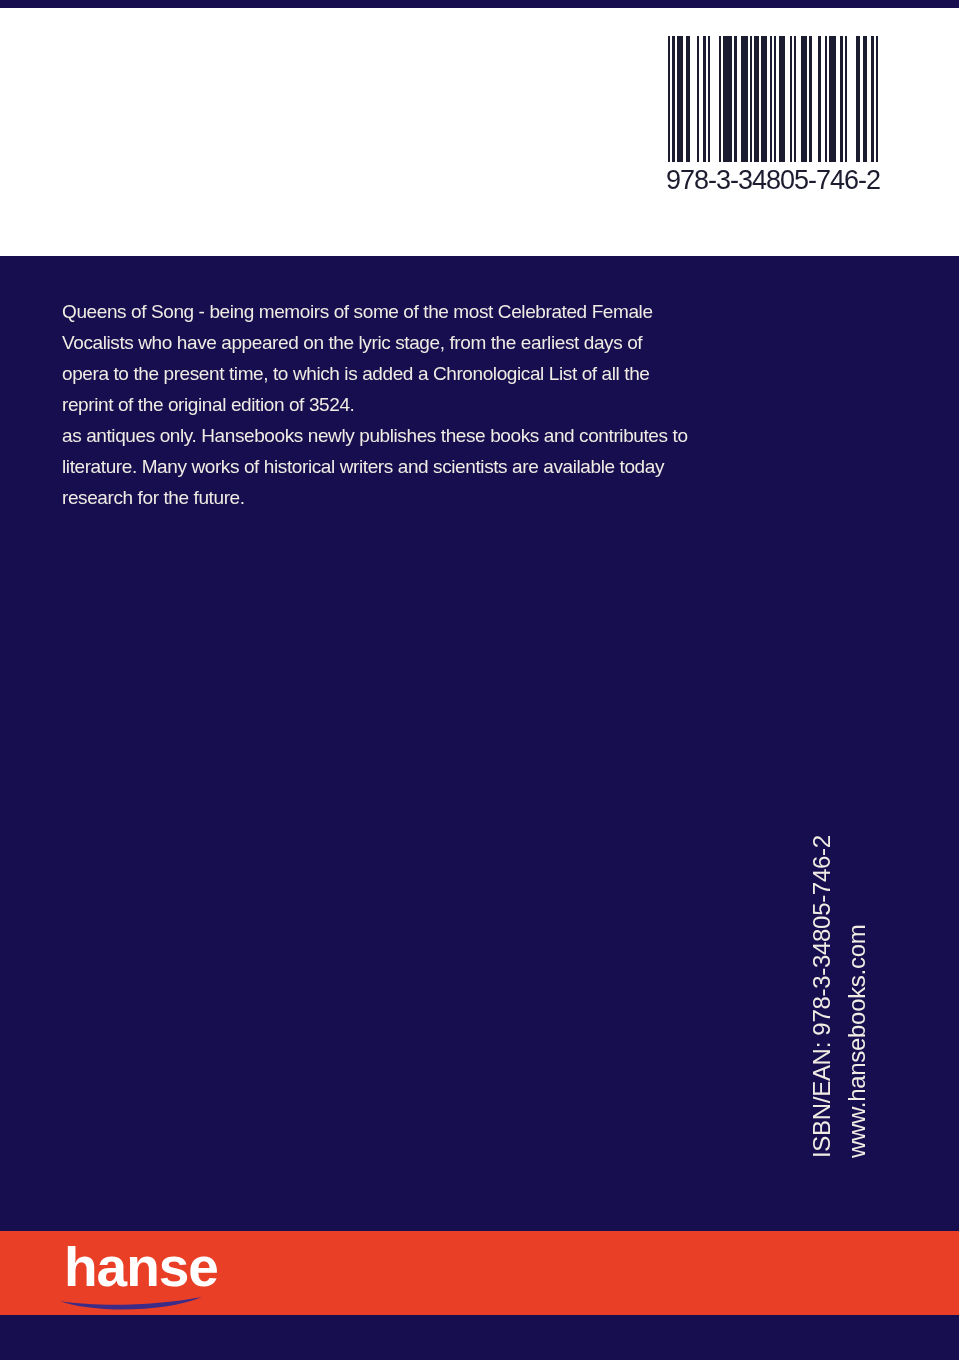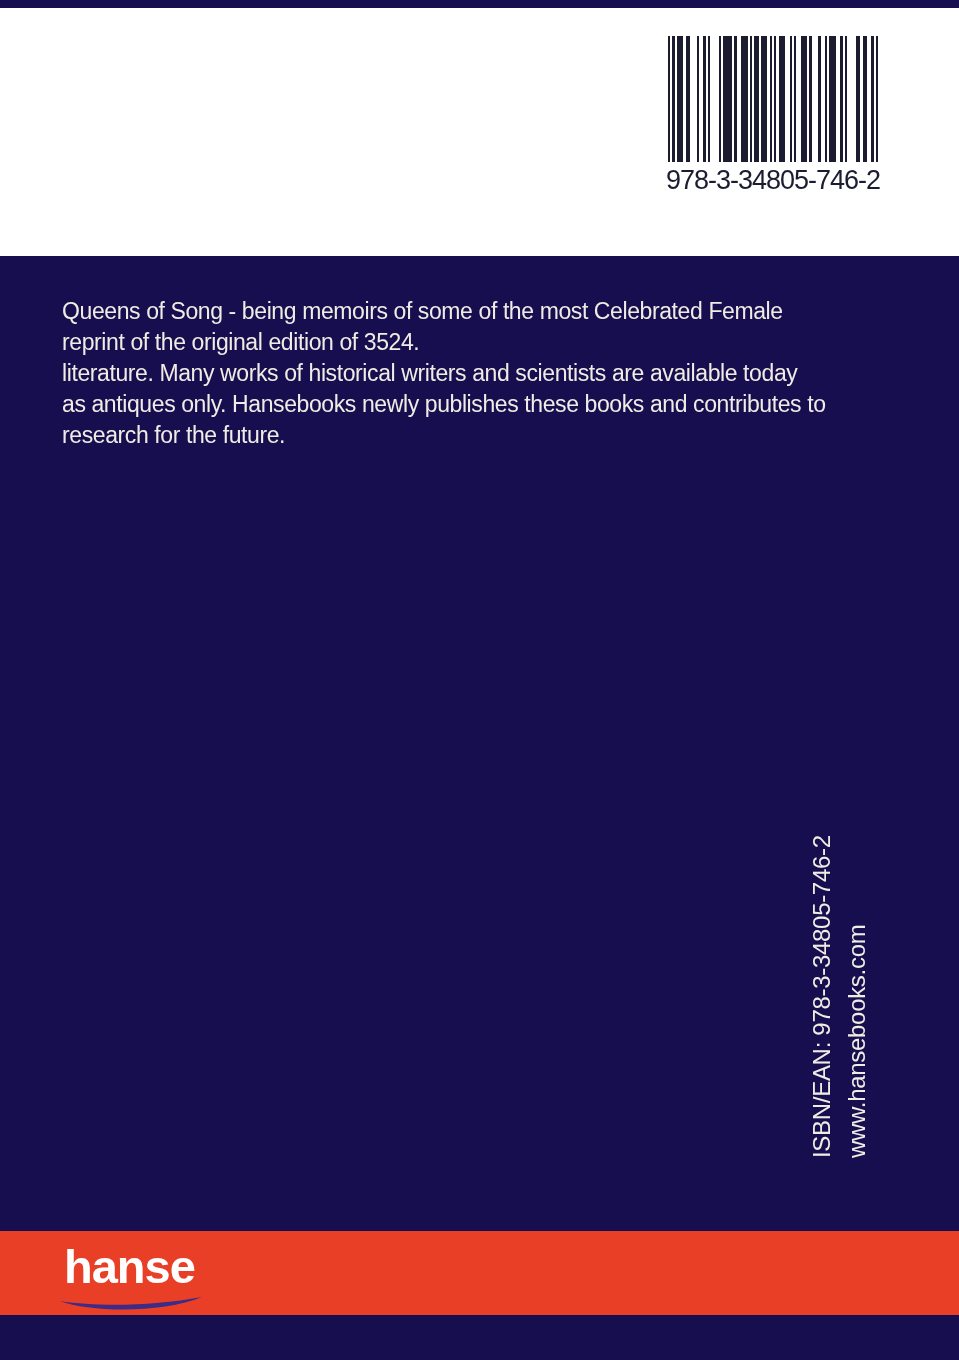--- a/index.html
+++ b/index.html
@@ -42,21 +42,21 @@
     font-size:27px;
     letter-spacing:-1px;
     color:var(--barcode_ink);
     white-space:nowrap;
   }
   
   .description{
     position:absolute;left:62px;top:296px;
     width:890px;
     color:var(--text);
-    font-size:23px;
+    font-size:19px;
     letter-spacing:-0.4px;
     line-height:31px;
     white-space:nowrap;
   }
   
   .spine-isbn,.spine-web{
     position:absolute;
     bottom:202px;
     transform-origin:left bottom;
     transform:rotate(-90deg);
@@ -73,21 +73,21 @@
     position:absolute;left:0;top:1231px;
     width:959px;height:84px;
     background:var(--orange);
   }
   .logo{
     position:absolute;left:64px;top:10px;
     width:150px;height:70px;
   }
   .logo-text{
     display:block;
-    font-size:47px;
+    font-size:55px;
     font-weight:bold;
     letter-spacing:-1px;
     color:var(--logo_white);
     line-height:52px;
   }
   .swoosh{
     position:absolute;left:-6px;top:53px;
     width:146px;height:18px;
     display:block;
   }
@@ -130,23 +130,25 @@
           <rect x="88" y="0" width="2" height="100" fill="#1c1c30"></rect>
           <rect x="92" y="0" width="1" height="100" fill="#1c1c30"></rect>
           <rect x="94" y="0" width="1" height="100" fill="#1c1c30"></rect>
         </svg>
       <div class="barcode-number">978-3-34805-746-2</div>
     </div>
   </div>
 
   <div id="desc" class="description">
       <div>Queens of Song - being memoirs of some of the most Celebrated Female</div>
+      <div>Vocalists who have appeared on the lyric stage, from the earliest days of</div>
+      <div>opera to the present time, to which is added a Chronological List of all the</div>
       <div>reprint of the original edition  of 3524.</div>
+      <div>as antiques only. Hansebooks newly publishes these books and contributes to</div>
       <div>literature. Many works of historical writers and scientists are available today</div>
-      <div>as antiques only. Hansebooks newly publishes these books and contributes to</div>
       <div>research for the future.</div>
     </div>
 
   <div class="spine-isbn">ISBN/EAN: 978-3-34805-746-2</div>
   <div class="spine-web">www.hansebooks.com</div>
 
   <div class="footer-band">
     <div class="logo">
       <span class="logo-text">hanse</span>
       <svg class="swoosh" viewBox="0 0 146 18" xmlns="http://www.w3.org/2000/svg">

